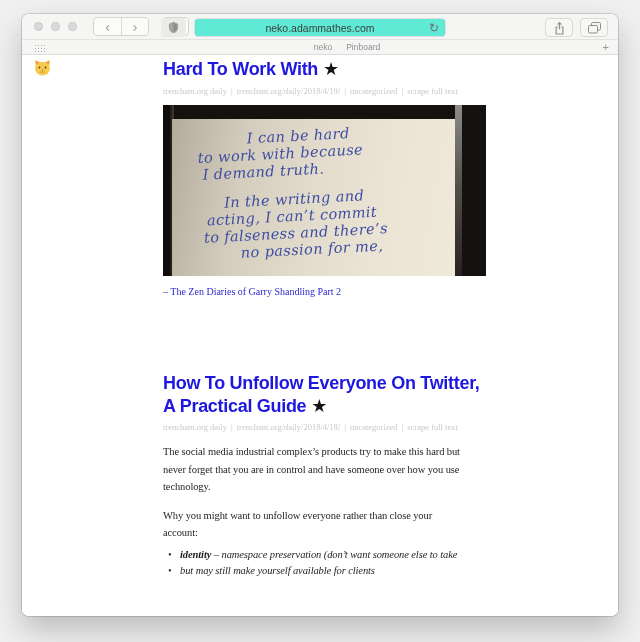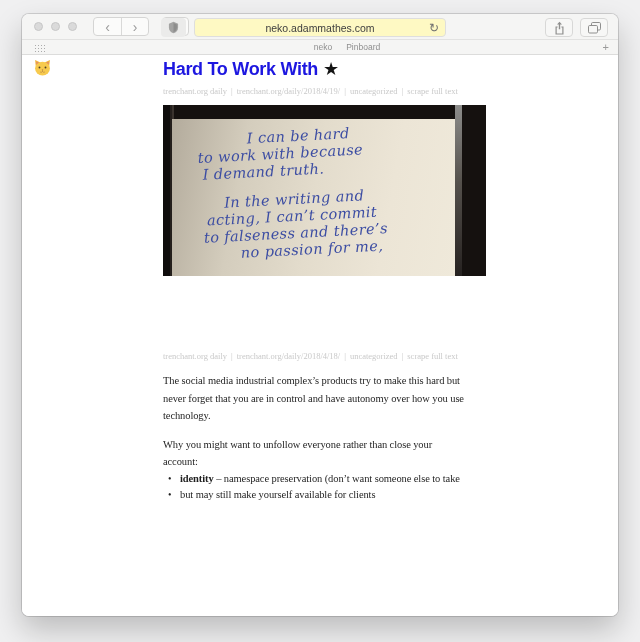--- a/index.html
+++ b/index.html
@@ -32,21 +32,21 @@
   .sidebtn {
     margin-left:13px; width:27px; height:19px; border:1px solid #d5d5d4; border-radius:4px;
     background:#fbfbfa; display:flex; align-items:center; justify-content:center;
   }
   .shieldbtn {
     position:absolute; left:calc(50% - 159px); top:4px; width:25px; height:19px;
     background:#ebebea; border-radius:4px; display:flex; align-items:center; justify-content:center;
   }
   .urlfield {
     position:absolute; left:50%; top:4px; transform:translateX(-50%);
-    width:252px; height:19px; background:#fef9c3; border:1px solid #dedede; border-radius:4px;
+    width:252px; height:19px; background:#5eead4; border:1px solid #dedede; border-radius:4px;
     display:flex; align-items:center; justify-content:center;
   }
   .urltext { font-size:10.5px; color:#3e3e3e; }
   .reload { position:absolute; right:6px; top:0; height:17px; display:flex; align-items:center; color:#6f6f6f; font-size:12px; }
   .rightbtns { position:absolute; right:10px; top:4px; display:flex; gap:7px; }
   .chromebtn {
     width:28px; height:19px; border:1px solid #d8d8d7; border-radius:4px; background:#f7f7f6;
     display:flex; align-items:center; justify-content:center;
   }
 
@@ -110,21 +110,21 @@
   .metaline.m2 { margin-top:4px; }
 
   .bodytext {
     font-family:"Liberation Serif", serif; font-size:10.5px; color:#1f1f1f;
     line-height:17.5px; letter-spacing:-0.1px;
   }
   .para { margin-top:11px; }
   .para div { white-space:nowrap; }
   .em { }
 
-  ul.blist { list-style:none; }
+  ul.blist { margin-top:5px; list-style:none;font-style:italic; }
   ul.blist li { position:relative; padding-left:17px; }
   ul.blist li div { white-space:nowrap; line-height:16.5px; }
   ul.blist li::before {
     content:"•"; position:absolute; left:5px; top:0; font-size:10px; line-height:16.5px; color:#1f1f1f;
   }
   .bterm { font-weight:bold; }
 </style>
 </head>
 <body>
 
@@ -214,31 +214,34 @@
             <div>I demand truth.</div>
             <div>In the writing and</div>
             <div>acting, I can’t commit</div>
             <div>to falseness and there’s</div>
             <div>no passion for me,</div>
           </div>
         </div>
         <div class="rightedge"></div>
       </div>
 
+      <div class="caption">– The Zen Diaries of Garry Shandling Part 2</div>
 
       <div class="post2">
         <div class="post-title">
+          <div>How To Unfollow Everyone On Twitter,</div>
+          <div><span>A Practical Guide</span><span class="star">★</span></div>
         </div>
         <div class="metaline m2">
           <span>trenchant.org daily</span><span class="sep">|</span><span>trenchant.org/daily/2018/4/18/</span><span class="sep">|</span><span>uncategorized</span><span class="sep">|</span><span>scrape full text</span>
         </div>
 
         <div class="bodytext para">
           <div>The social media industrial complex’s products try to make this hard but</div>
-          <div><span>never forget that </span><span class="em">you</span><span> are in control and have autonomy over how you use</span></div>
+          <div><span>never forget that </span><span class="em">you</span><span> are in control and have someone over how you use</span></div>
           <div>technology.</div>
         </div>
 
         <div class="bodytext para">
           <div>Why you might want to unfollow everyone rather than close your</div>
           <div>account:</div>
         </div>
 
         <ul class="blist bodytext">
           <li>

